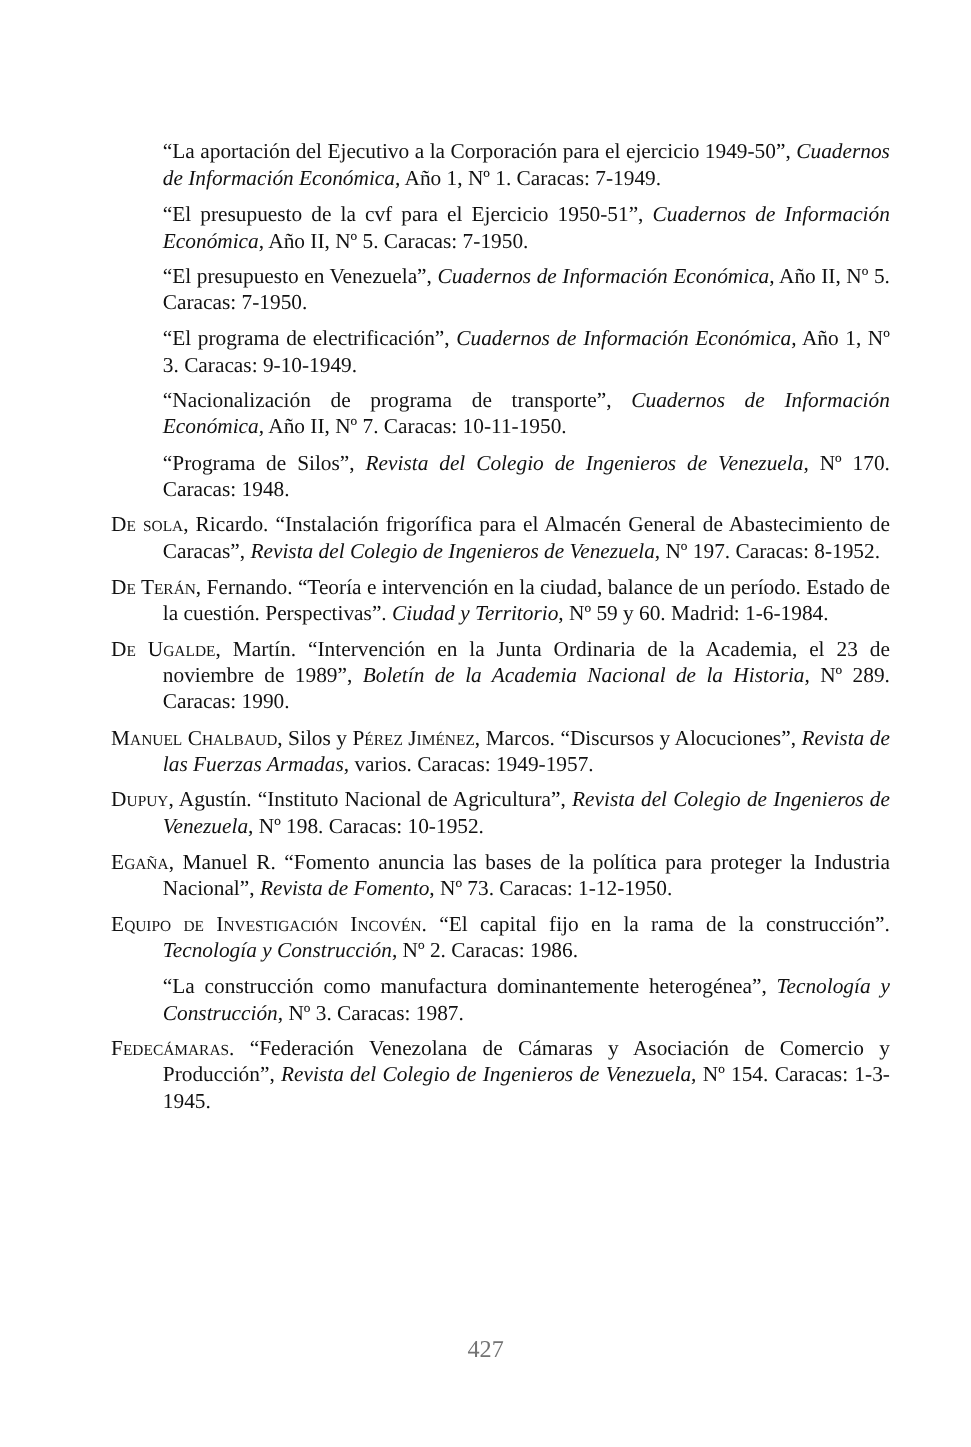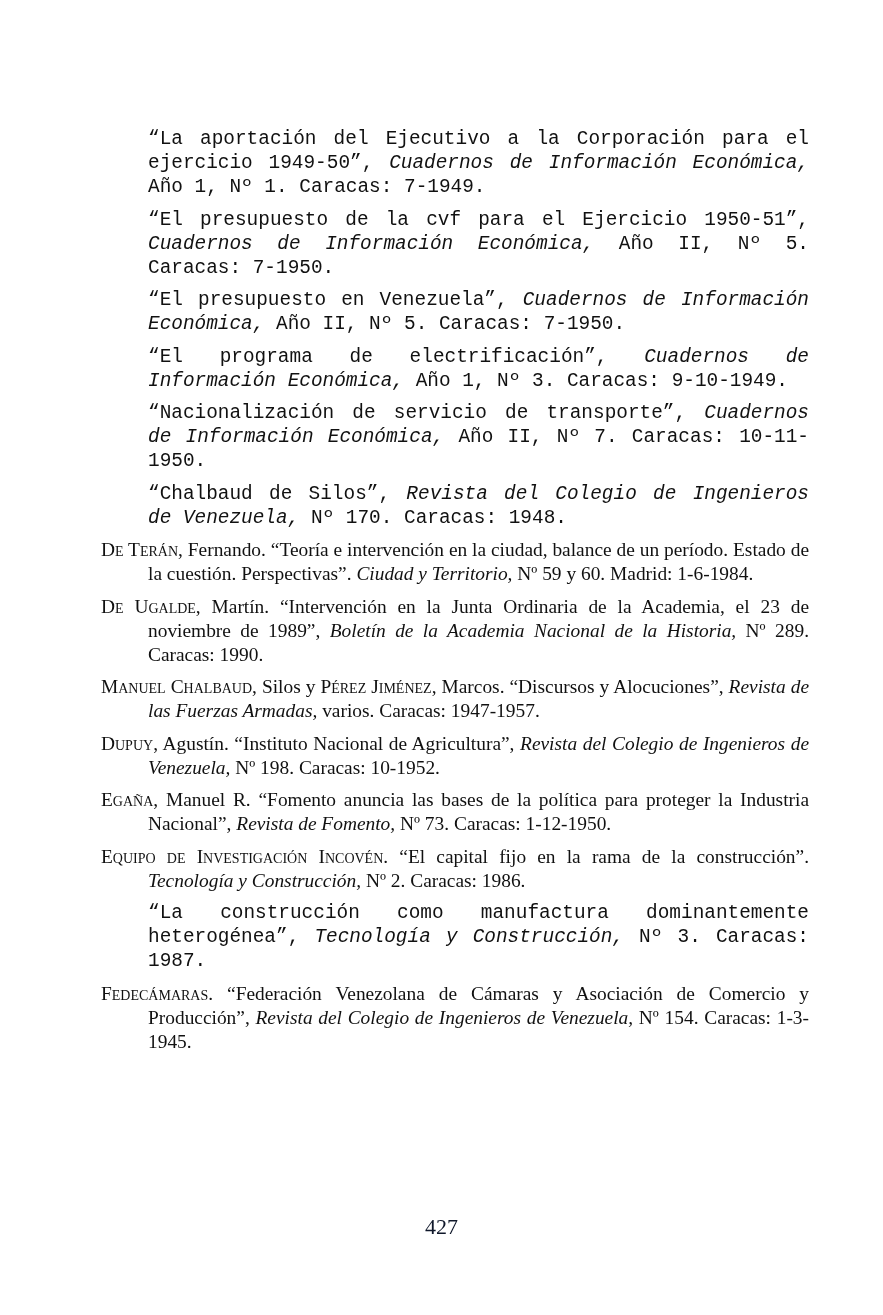--- a/index.html
+++ b/index.html
@@ -3,54 +3,55 @@
   <meta charset="utf-8">
   <style>
     html, body { margin: 0; padding: 0; background: #ffffff; }
     body { width: 883px; height: 1315px; position: relative; overflow: hidden; }
     .page {
       position: absolute; left: 101px; top: 127px; width: 708px;
       font-family: "Liberation Serif", serif; font-size: 19.4px; line-height: 24px;
       color: #111111; text-align: justify;
     }
     .entry { margin: 0 0 8.5px 0; padding-left: 47px; text-indent: -47px; }
-    .sub { margin: 0 0 8.5px 0; padding-left: 47px; text-indent: 0; font-family: Liberation Mono, monospace; }
+    .sub { margin: 0 0 8.5px 0; padding-left: 47px; text-indent: 0; }
     .sc { font-variant: small-caps; }
     i { font-style: italic; }
     .pageno {
       position: absolute; left: 0; width: 883px; top: 1214px; text-align: center;
-      font-family: "Liberation Serif", serif; font-size: 22px; color: #0f172a;
+      font-family: "Liberation Serif", serif; font-size: 22px; color: #737373;
     }
   </style>
 </head>
 <body>
 
 <div class="page">
 
   <p class="sub"><span>“La aportación del Ejecutivo a la Corporación para el ejercicio 1949-50”, </span><i>Cuadernos de Información Económica,</i><span> Año 1, Nº 1. Caracas: 7-1949.</span></p>
 
   <p class="sub"><span>“El presupuesto de la cvf para el Ejercicio 1950-51”, </span><i>Cuadernos de Información Económica,</i><span> Año II, Nº 5. Caracas: 7-1950.</span></p>
 
   <p class="sub"><span>“El presupuesto en Venezuela”, </span><i>Cuadernos de Información Económica,</i><span> Año II, Nº 5. Caracas: 7-1950.</span></p>
 
 
   <p class="sub"><span>“El programa de electrificación”, </span><i>Cuadernos de Información Económica,</i><span> Año 1, Nº 3. Caracas: 9-10-1949.</span></p>
 
 
-  <p class="sub"><span>“Nacionalización de servicio de transporte”, </span><i>Cuadernos de Información Económica,</i><span> Año II, Nº 7. Caracas: 10-11-1950.</span></p>
+  <p class="sub"><span>“Nacionalización de programa de transporte”, </span><i>Cuadernos de Información Económica,</i><span> Año II, Nº 7. Caracas: 10-11-1950.</span></p>
 
 
-  <p class="sub"><span>“Chalbaud de Silos”, </span><i>Revista del Colegio de Ingenieros de Venezuela,</i><span> Nº 170. Caracas: 1948.</span></p>
+  <p class="sub"><span>“Programa de Silos”, </span><i>Revista del Colegio de Ingenieros de Venezuela,</i><span> Nº 170. Caracas: 1948.</span></p>
 
+  <p class="entry"><span class="sc">De sola</span><span>, Ricardo. </span><span>“Instalación frigorífica para el Almacén General de Abastecimiento de Caracas”, </span><i>Revista del Colegio de Ingenieros de Venezuela,</i><span> Nº 197. Caracas: 8-1952.</span></p>
 
   <p class="entry"><span class="sc">De Terán</span><span>, Fernando. </span><span>“Teoría e intervención en la ciudad, balance de un período. Estado de la cuestión. Perspectivas”. </span><i>Ciudad y Territorio,</i><span> Nº 59 y 60. Madrid: 1-6-1984.</span></p>
 
   <p class="entry"><span class="sc">De Ugalde</span><span>, Martín. </span><span>“Intervención en la Junta Ordinaria de la Academia, el 23 de noviembre de 1989”, </span><i>Boletín de la Academia Nacional de la Historia,</i><span> Nº 289. Caracas: 1990.</span></p>
 
-  <p class="entry"><span class="sc">Manuel Chalbaud</span><span>, Silos y </span><span class="sc">Pérez Jiménez</span><span>, Marcos. </span><span>“Discursos y Alocuciones”, </span><i>Revista de las Fuerzas Armadas,</i><span> varios. Caracas: 1947-1957.</span></p>
+  <p class="entry"><span class="sc">Manuel Chalbaud</span><span>, Silos y </span><span class="sc">Pérez Jiménez</span><span>, Marcos. </span><span>“Discursos y Alocuciones”, </span><i>Revista de las Fuerzas Armadas,</i><span> varios. Caracas: 1949-1957.</span></p>
 
 
   <p class="entry"><span class="sc">Dupuy</span><span>, Agustín. </span><span>“Instituto Nacional de Agricultura”, </span><i>Revista del Colegio de Ingenieros de Venezuela,</i><span> Nº 198. Caracas: 10-1952.</span></p>
 
   <p class="entry"><span class="sc">Egaña</span><span>, Manuel R. </span><span>“Fomento anuncia las bases de la política para proteger la Industria Nacional”, </span><i>Revista de Fomento,</i><span> Nº 73. Caracas: 1-12-1950.</span></p>
 
   <p class="entry"><span class="sc">Equipo de Investigación Incovén</span><span>. </span><span>“El capital fijo en la rama de la construcción”. </span><i>Tecnología y Construcción,</i><span> Nº 2. Caracas: 1986.</span></p>
 
   <p class="sub"><span>“La construcción como manufactura dominantemente heterogénea”, </span><i>Tecnología y Construcción,</i><span> Nº 3. Caracas: 1987.</span></p>
 

